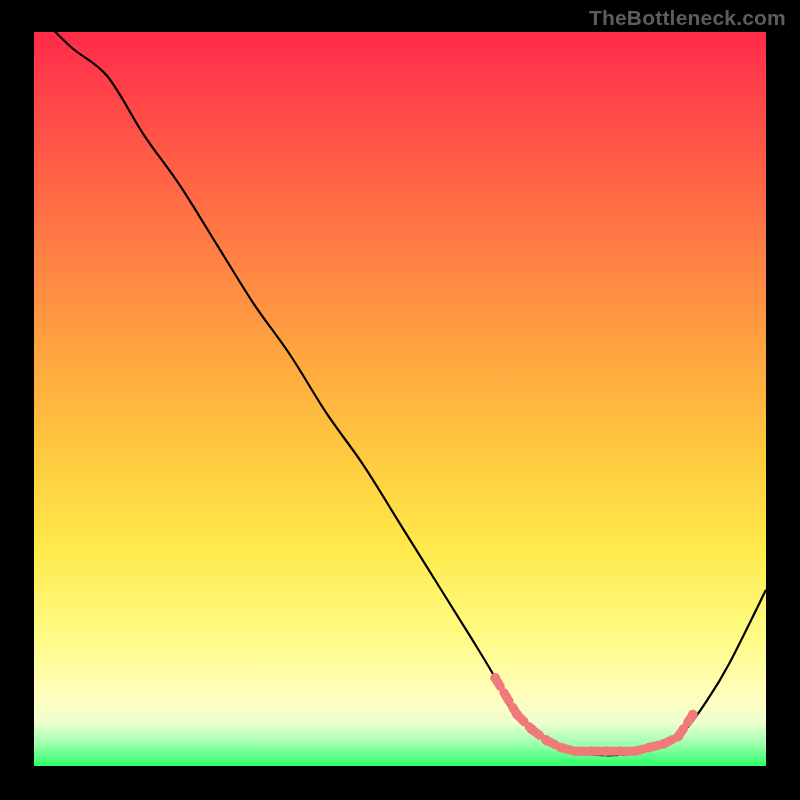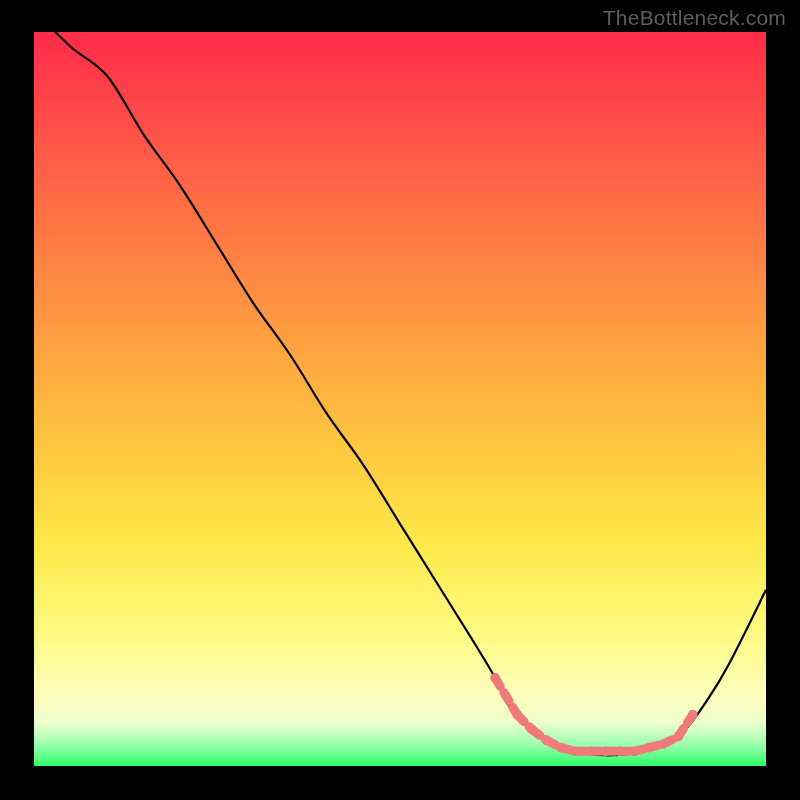--- a/index.html
+++ b/index.html
@@ -40,21 +40,21 @@
       #9dffb0 97%,
       #2bff66 100%
     );
   }
   .watermark {
     position: absolute;
     top: 6px;
     right: 14px;
     color: #5d5d5d;
     font-size: 21px;
-    font-weight: 400;
+    font-weight: 700;
     letter-spacing: 0.2px;
     user-select: none;
   }
   svg.curve {
     position: absolute;
     left: 0;
     top: 0;
     width: 732px;
     height: 734px;
     overflow: visible;

